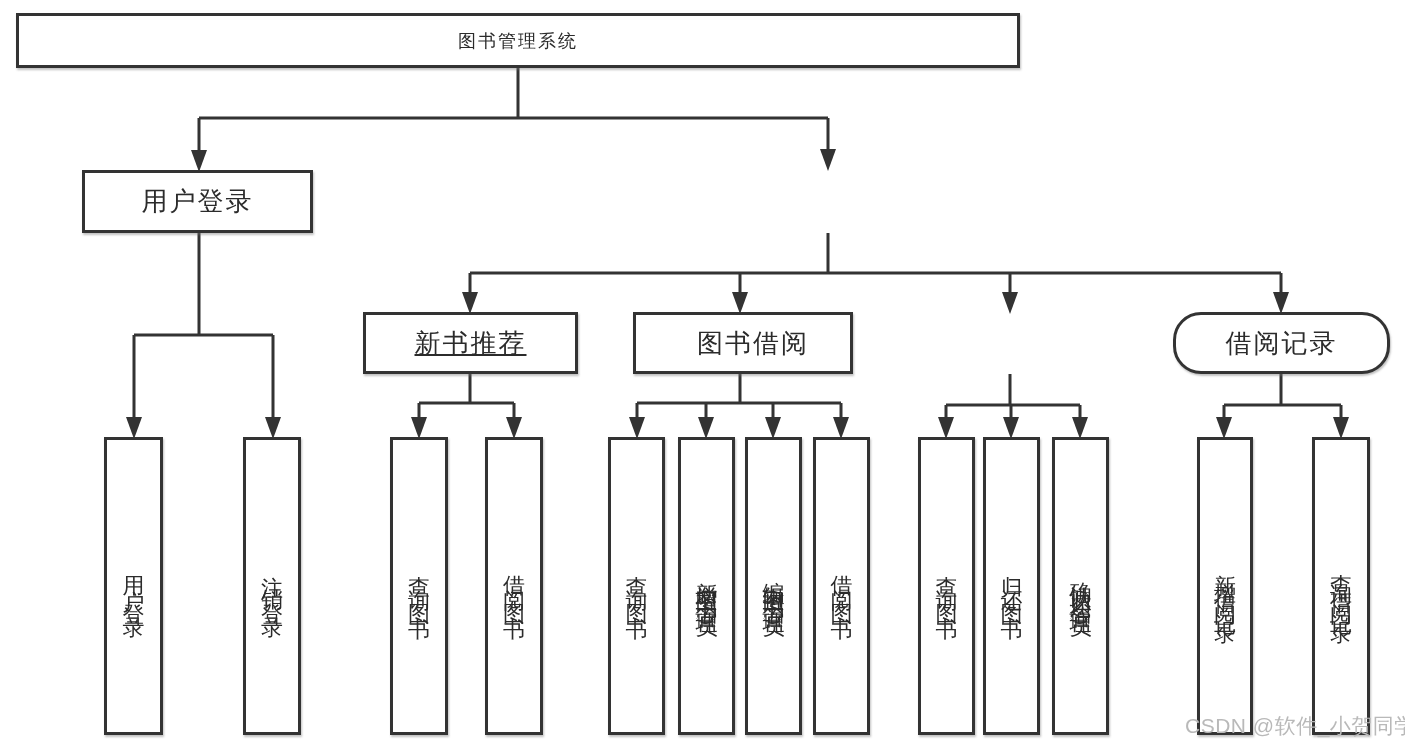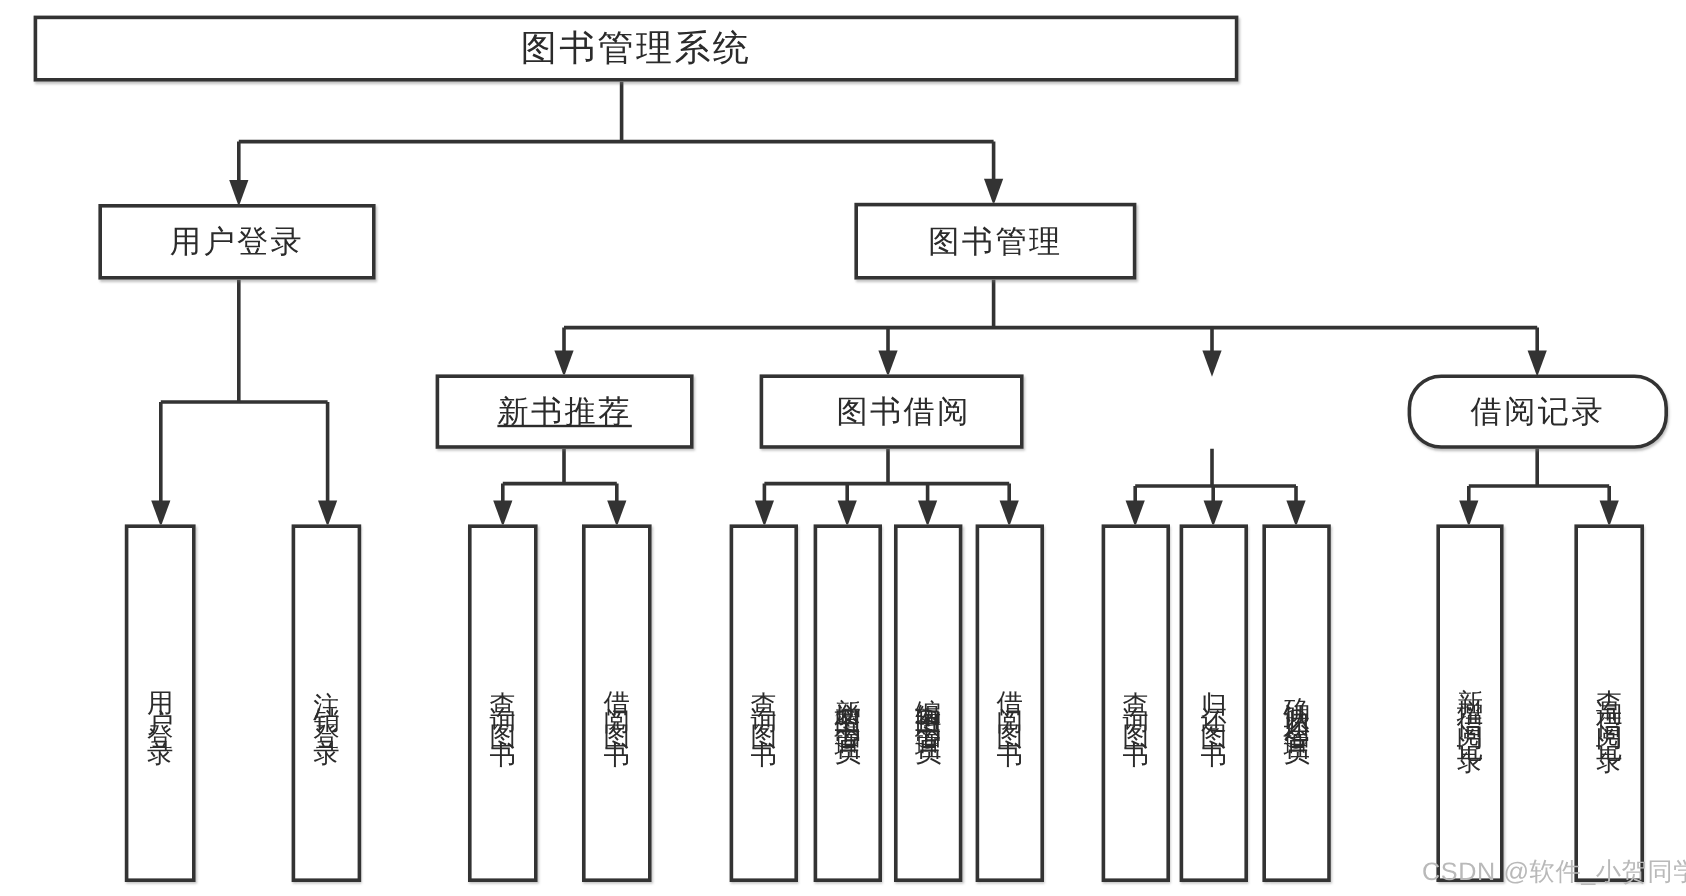--- a/index.html
+++ b/index.html
@@ -40,23 +40,22 @@
     display: flex;
     align-items: center;
     justify-content: center;
     box-shadow: 1px 2px 2px rgba(120,120,120,0.45);
   }
   .h-node {
     font-size: 26px;
     letter-spacing: 2px;
   }
   .root-node {
-    font-size: 30px;
+    font-size: 18px;
     letter-spacing: 2px;
-    margin-left: 12px;
   }
   .v-node {
     writing-mode: vertical-rl;
     font-size: 22px;
     top: 437px;
     height: 298px;
   }
   .sp-a { letter-spacing: 14px; } 
   .sp-b { letter-spacing: 10px; } 
   .sp-c { letter-spacing: 5px; }  
@@ -115,21 +114,20 @@
     <g>
       <path class="line" d="M1281 374 V405 M1224 405 H1341 M1224 405 V419 M1341 405 V419"></path>
       <path class="head" d="M1216 417 L1232 417 L1224 439 Z"></path>
       <path class="head" d="M1333 417 L1349 417 L1341 439 Z"></path>
     </g>
   </svg>
 
   <div class="node root-node" style="left:16px; top:13px; width:1004px; height:55px;">图书管理系统</div>
 
   <div class="node h-node" style="left:82px; top:170px; width:231px; height:63px;">用户登录</div>
-  <div class="node h-node" style="left:712px; top:169px; width:235px; height:64px;">图书管理</div>
 
   <div class="node h-node" style="left:363px; top:312px; width:215px; height:62px;text-decoration:underline;">新书推荐</div>
   <div class="node h-node" style="left:633px; top:312px; width:220px; height:62px;padding-left:20px;">图书借阅</div>
   <div class="node h-node" style="left:1173px; top:312px; width:217px; height:62px;border-radius:28px;">借阅记录</div>
 
   <div class="node v-node sp-a" style="left:104px; width:59px;">用户登录</div>
   <div class="node v-node sp-a" style="left:243px; width:58px;">注销登录</div>
 
   <div class="node v-node sp-a" style="left:390px; width:58px;">查询图书</div>
   <div class="node v-node sp-a" style="left:485px; width:58px;">借阅图书</div>

